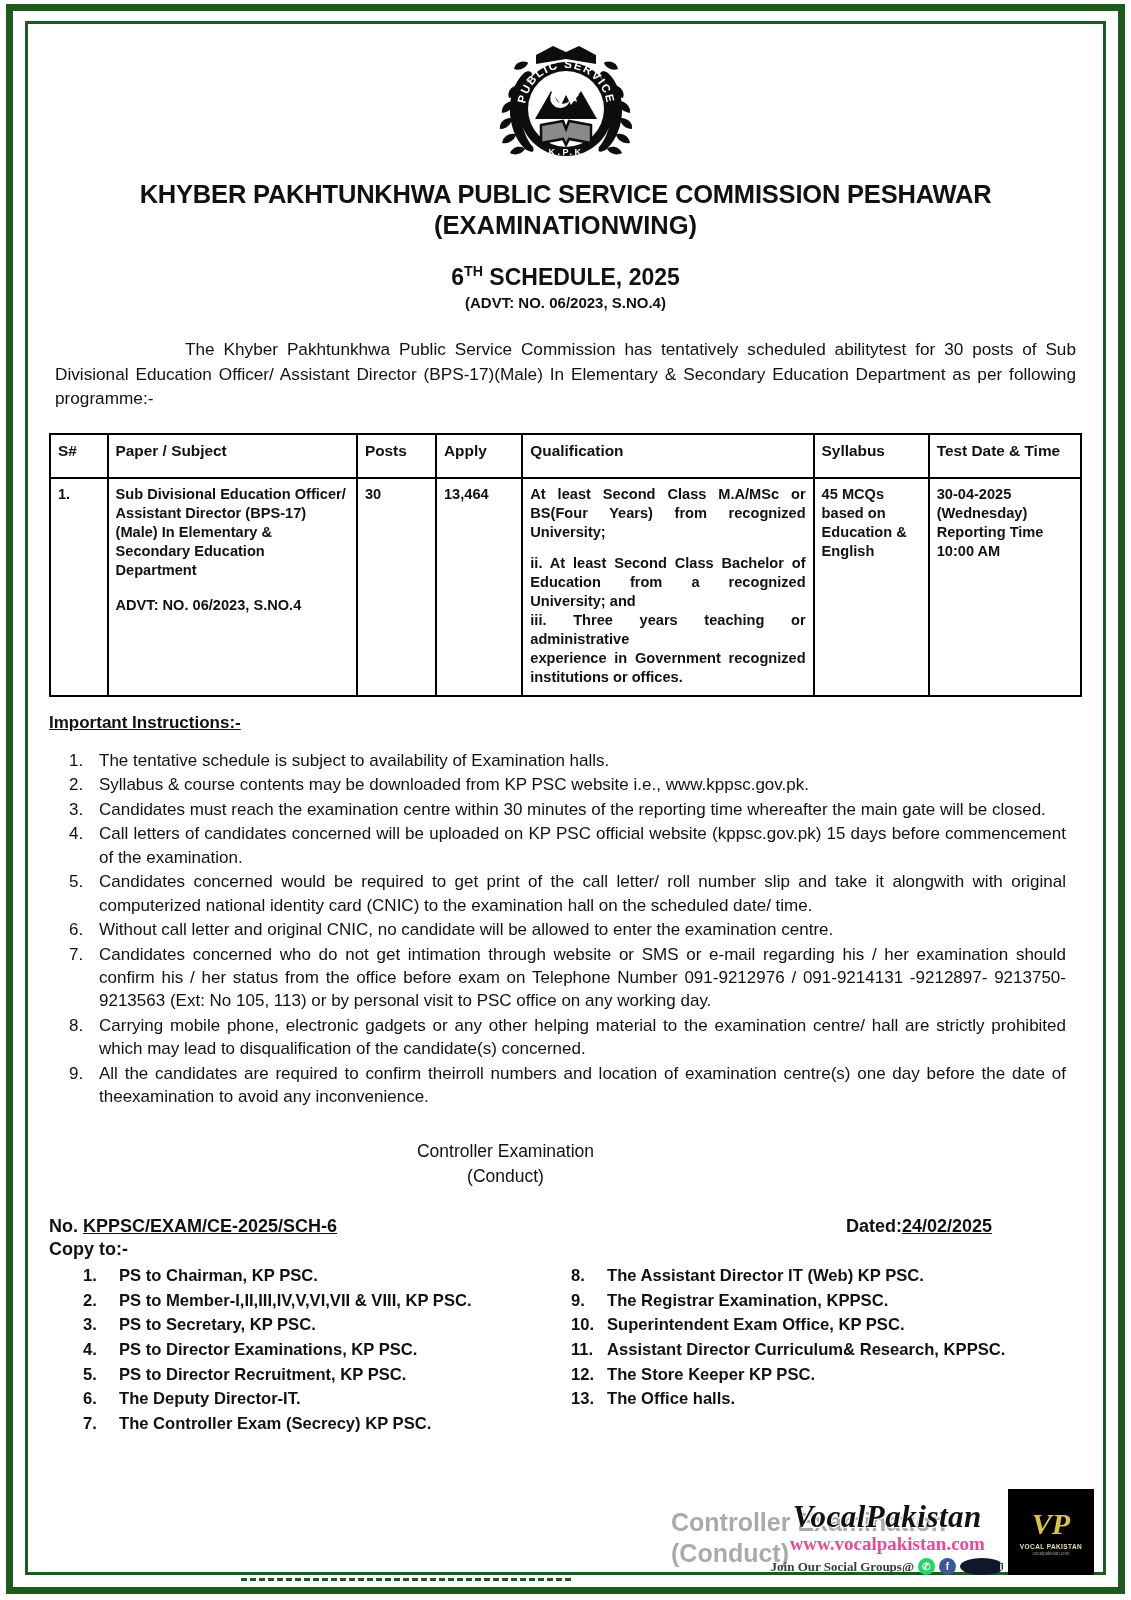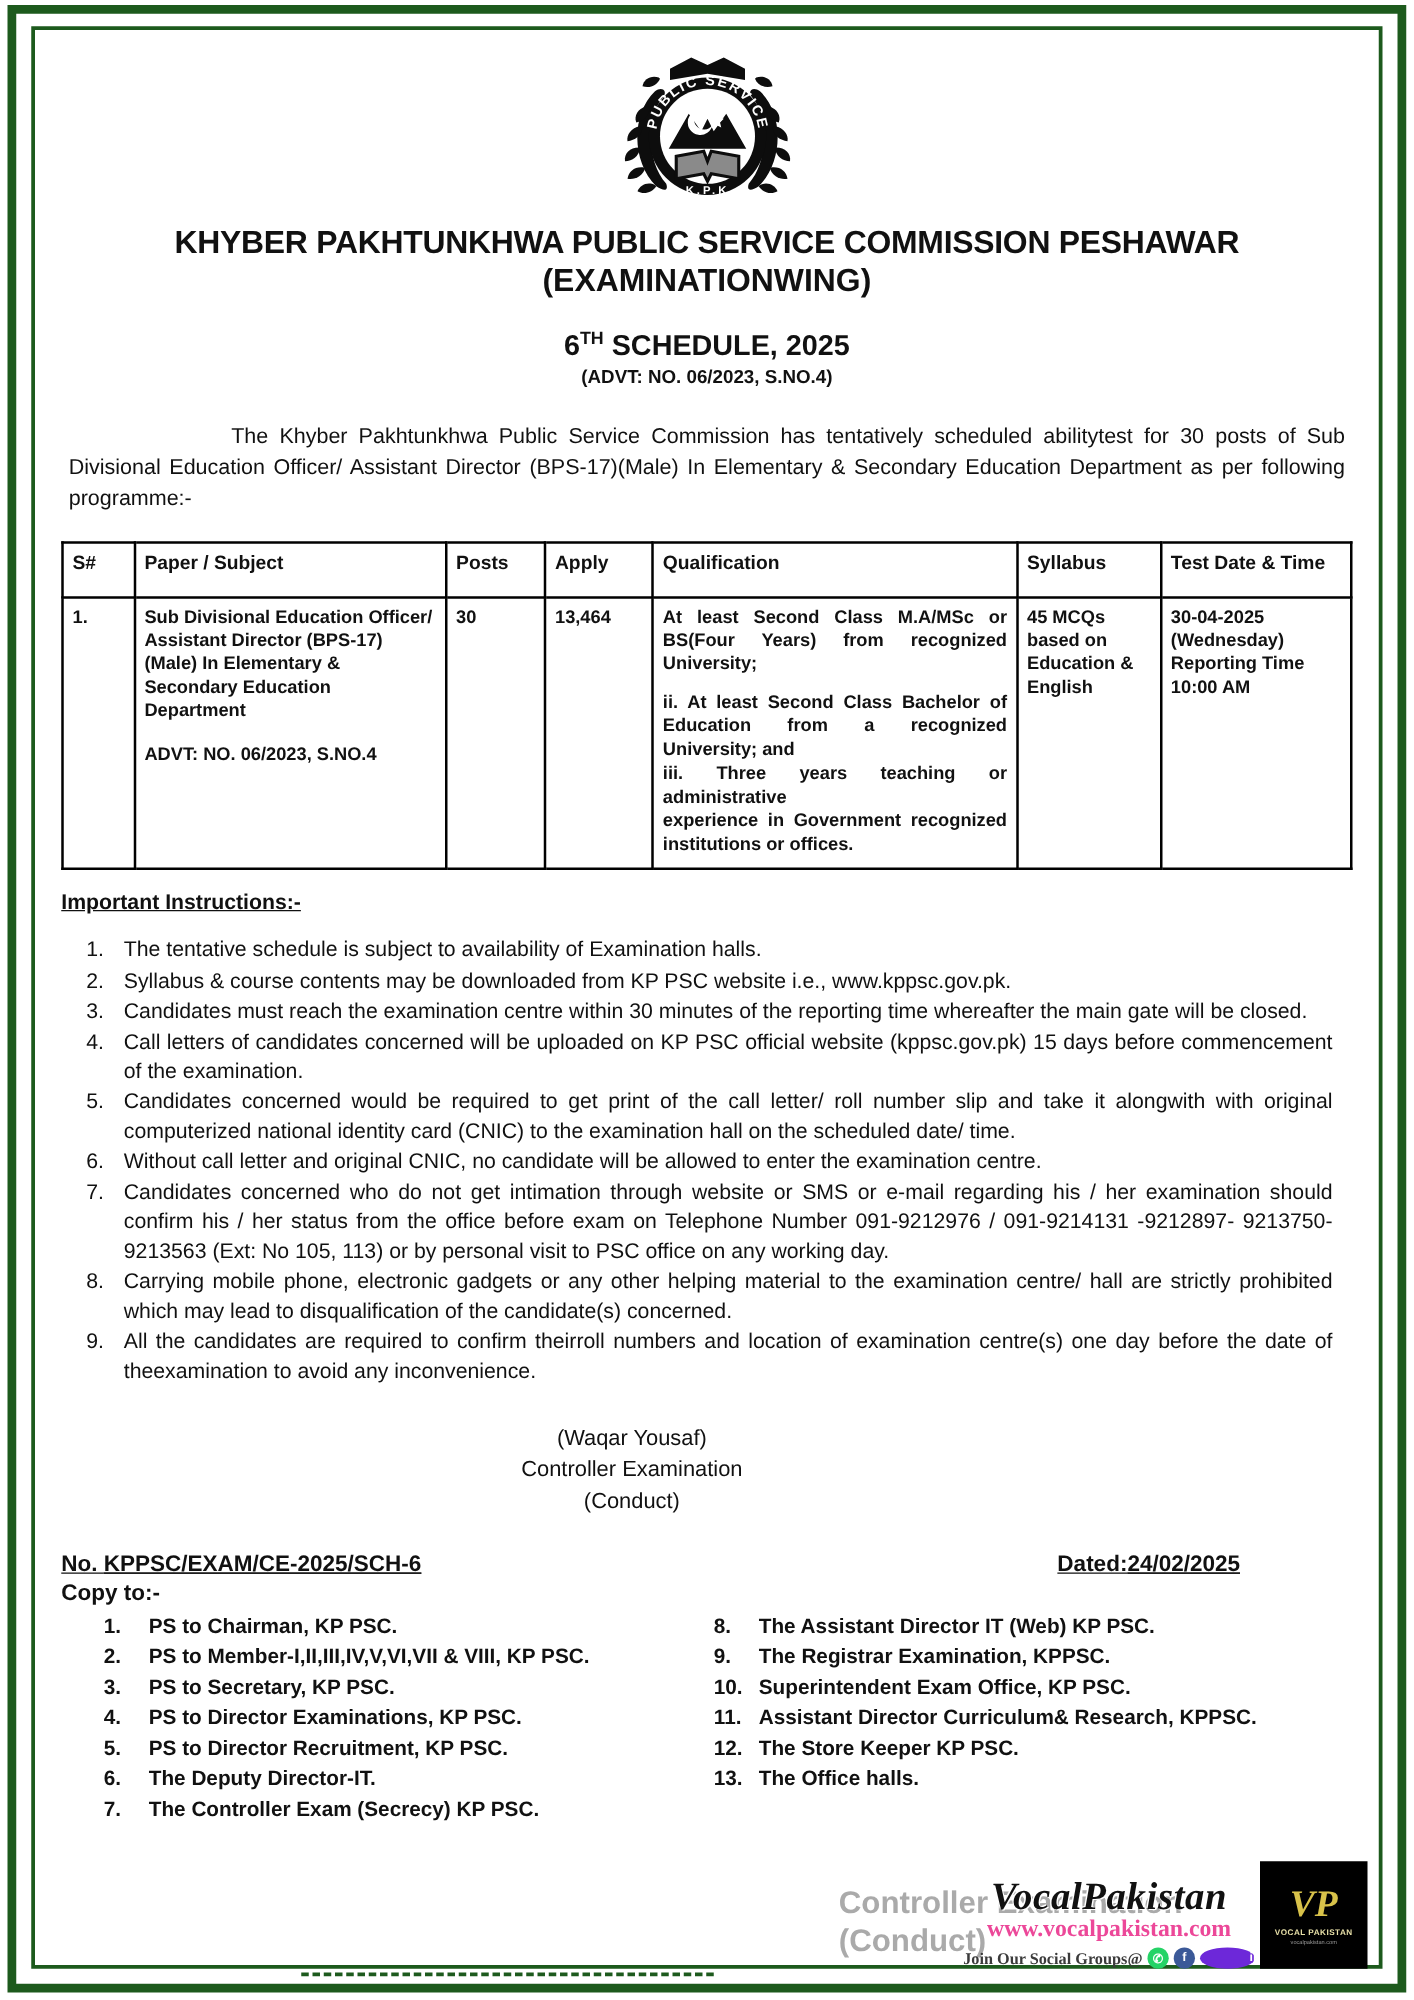--- a/index.html
+++ b/index.html
@@ -156,21 +156,20 @@
   }
 
   
   .ref-row {
     display: flex;
     justify-content: space-between;
     align-items: baseline;
     margin: 28px 108px 0 18px;
     font-size: 18px;
     font-weight: bold;
-    text-decoration: underline;
   }
   .ref-row .u { text-decoration: underline; }
 
   .copy-to {
     margin: 2px 0 0 18px;
     font-size: 18px;
     font-weight: bold;
   }
 
   
@@ -243,21 +242,21 @@
     color: #3b3b3b;
   }
   .soc {
     width: 17px; height: 17px; border-radius: 50%;
     display: inline-flex; align-items: center; justify-content: center;
     color: #fff; font-size: 10px; font-weight: bold;
     font-family: "Liberation Sans", sans-serif;
   }
   .soc.wa { background: #25d366; }
   .soc.fb { background: #3b5998; }
-  .soc.li { background: #6d28d9; padding-left: 44px; }
+  .soc.li { background: #0f172a; padding-left: 44px; }
   .wm-logo {
     width: 86px; height: 86px;
     background: #000;
     display: flex; flex-direction: column;
     align-items: center; justify-content: center;
     flex: 0 0 86px;
   }
   .wm-logo .mono {
     font-family: "Liberation Serif", serif;
     font-weight: bold; font-style: italic;
@@ -381,21 +380,20 @@
         <li>Call letters of candidates concerned will be uploaded on KP PSC official website (kppsc.gov.pk) 15 days before commencement of the examination.</li>
         <li>Candidates concerned would be required to get print of the call letter/ roll number slip and take it alongwith with original computerized national identity card (CNIC) to the examination hall on the scheduled date/ time.</li>
         <li>Without call letter and original CNIC, no candidate will be allowed to enter the examination centre.</li>
         <li>Candidates concerned who do not get intimation through website or SMS or e-mail regarding his / her examination should confirm his / her status from the office before exam on Telephone Number 091-9212976 / 091-9214131 -9212897- 9213750- 9213563 (Ext: No 105, 113) or by personal visit to PSC office on any working day.</li>
         <li>Carrying mobile phone, electronic gadgets or any other helping material to the examination centre/ hall are strictly prohibited which may lead to disqualification of the candidate(s) concerned.</li>
         <li>All the candidates are required to confirm theirroll numbers and location of examination centre(s) one day before the date of theexamination to avoid any inconvenience.</li>
       </ol>
     </div>
 
     <div class="signature">
-      <div>(Waqar Yousaf)</div>
       <div>Controller Examination</div>
       <div>(Conduct)</div>
     </div>
 
     <div class="ref-row">
       <div><span>No. </span><span class="u">KPPSC/EXAM/CE-2025/SCH-6</span></div>
       <div><span>Dated:</span><span class="u">24/02/2025</span></div>
     </div>
 
     <div class="copy-to">Copy to:-</div>

